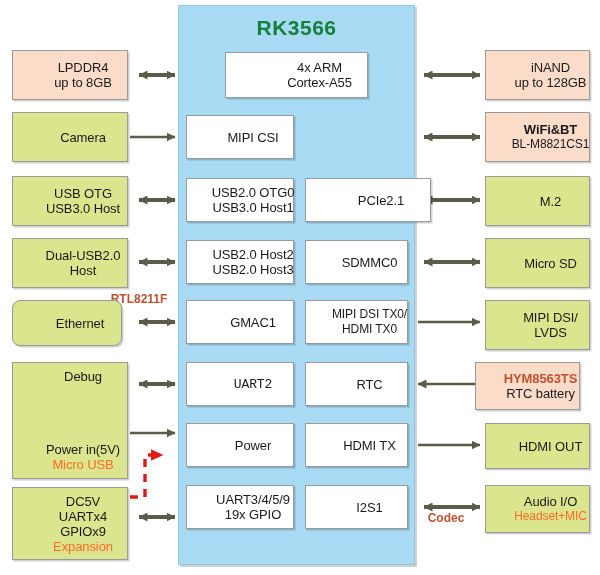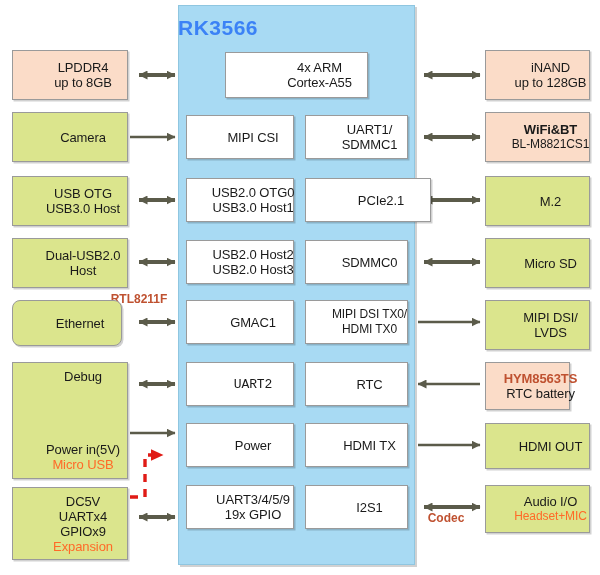--- a/index.html
+++ b/index.html
@@ -39,22 +39,22 @@
   #soc{
     position:absolute;
     left:178px;top:5px;width:237px;height:560px;
     background:#a8daf3;
     border:1px solid #8fc6e0;
     box-shadow:2px 2px 0 rgba(0,0,0,0.18);
     box-sizing:border-box;
   }
   #soc-title{
     position:absolute;left:178px;top:16px;width:237px;
-    text-align:left;
-    font-size:21px;font-weight:bold;color:#3b82f6;
+    text-align:center;
+    font-size:21px;font-weight:bold;color:#15803d;
     letter-spacing:0.5px;
   }
 
   
   #wires{position:absolute;left:0;top:0;width:600px;height:575px;}
 
   
   .conn-label{
     position:absolute;
     font-size:12px;font-weight:bold;
@@ -137,24 +137,20 @@
     <span class="ln">UART2</span>
   </div>
   <div class="box white" style="left:186px;top:423px;width:108px;height:44px;">
     <span class="ln">Power</span>
   </div>
   <div class="box white" style="left:186px;top:485px;width:108px;height:44px;">
     <span class="ln">UART3/4/5/9</span>
     <span class="ln">19x GPIO</span>
   </div>
 
-  <div class="box white" style="left:305px;top:115px;width:103px;height:44px;">
-    <span class="ln">UART1/</span>
-    <span class="ln">SDMMC1</span>
-  </div>
   <div class="box white" style="left:305px;top:178px;width:126px;height:44px;">
     <span class="ln">PCIe2.1</span>
   </div>
   <div class="box white" style="left:305px;top:240px;width:103px;height:44px;">
     <span class="ln">SDMMC0</span>
   </div>
   <div class="box white" style="left:305px;top:300px;width:103px;height:44px;font-size:12px;">
     <span class="ln">MIPI DSI TX0/</span>
     <span class="ln">HDMI TX0</span>
   </div>
@@ -213,21 +209,21 @@
   <div class="box green" style="left:485px;top:176px;width:105px;height:50px;">
     <span class="ln">M.2</span>
   </div>
   <div class="box green" style="left:485px;top:238px;width:105px;height:50px;">
     <span class="ln">Micro SD</span>
   </div>
   <div class="box green" style="left:485px;top:300px;width:105px;height:50px;">
     <span class="ln">MIPI DSI/</span>
     <span class="ln">LVDS</span>
   </div>
-  <div class="box peach" style="left:485px;top:362px;width:85px;height:48px;">
+  <div class="box peach" style="left:475px;top:362px;width:105px;height:48px;">
     <span class="ln rust">HYM8563TS</span>
     <span class="ln">RTC battery</span>
   </div>
   <div class="box green" style="left:485px;top:423px;width:105px;height:46px;">
     <span class="ln">HDMI OUT</span>
   </div>
   <div class="box green" style="left:485px;top:485px;width:105px;height:48px;">
     <span class="ln">Audio I/O</span>
     <span class="ln orange" style="font-size:12px;">Headset+MIC</span>
   </div>

